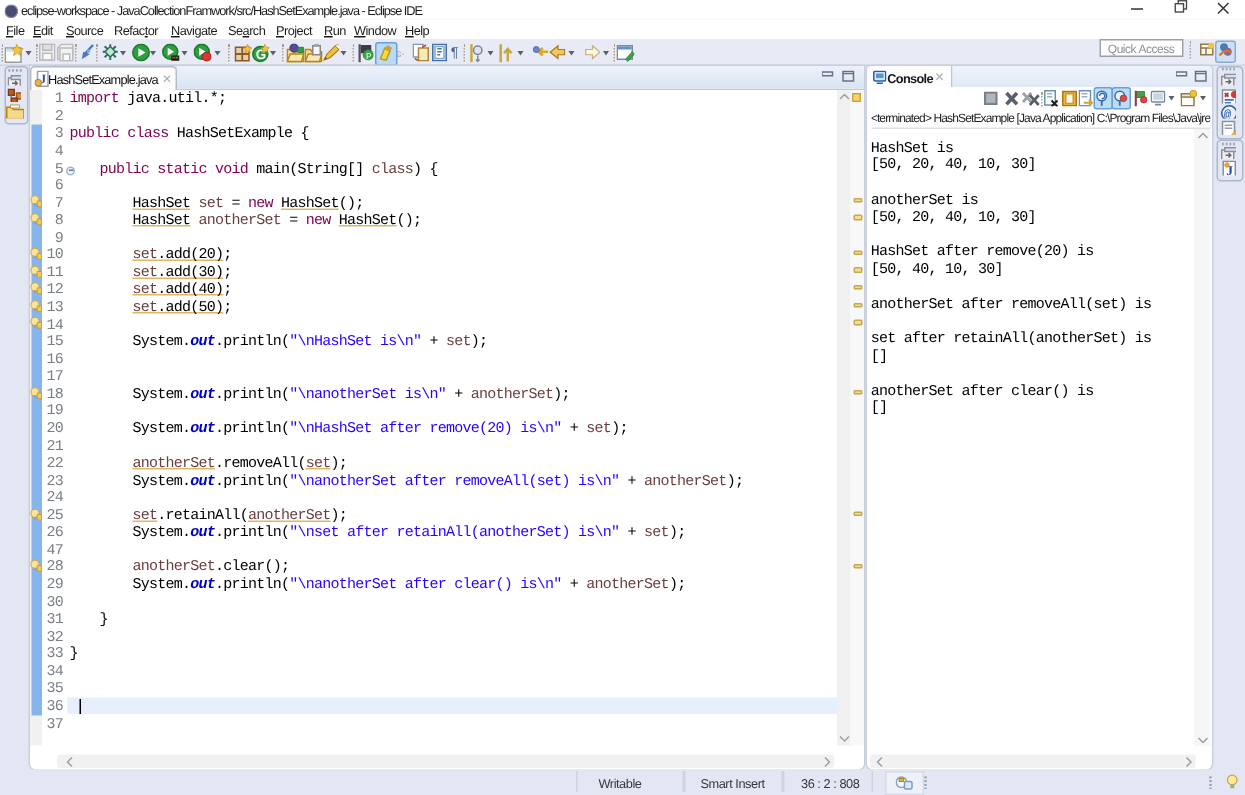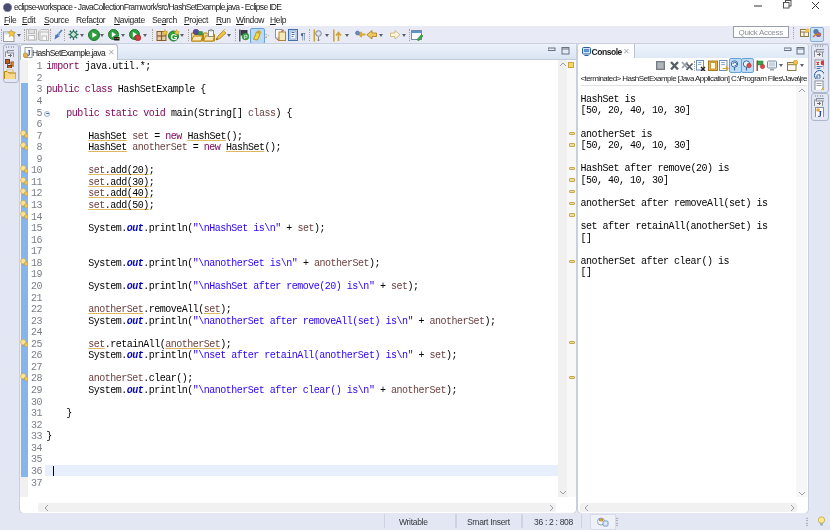--- a/index.html
+++ b/index.html
@@ -319,21 +319,21 @@
 <div style="height:11.575px">17</div>
 <div style="height:11.575px">18</div>
 <div style="height:11.575px">19</div>
 <div style="height:11.575px">20</div>
 <div style="height:11.575px">21</div>
 <div style="height:11.575px">22</div>
 <div style="height:11.575px">23</div>
 <div style="height:11.575px">24</div>
 <div style="height:11.575px">25</div>
 <div style="height:11.575px">26</div>
-<div style="height:11.575px">27</div>
+<div style="height:11.575px">47</div>
 <div style="height:11.575px">28</div>
 <div style="height:11.575px">29</div>
 <div style="height:11.575px">30</div>
 <div style="height:11.575px">31</div>
 <div style="height:11.575px">32</div>
 <div style="height:11.575px">33</div>
 <div style="height:11.575px">34</div>
 <div style="height:11.575px">35</div>
 <div style="height:11.575px">36</div>
 <div style="height:11.575px">37</div>

